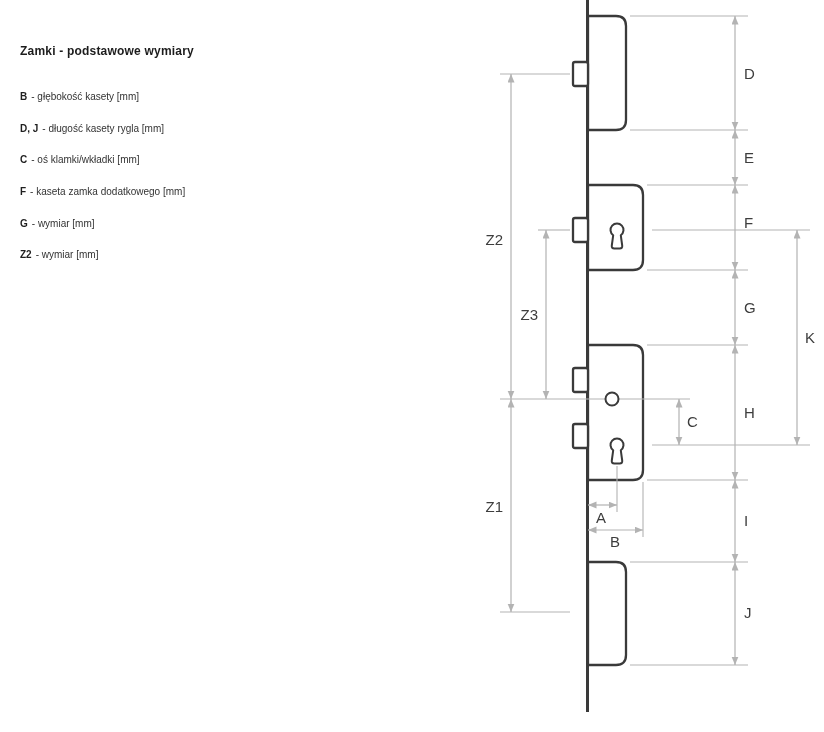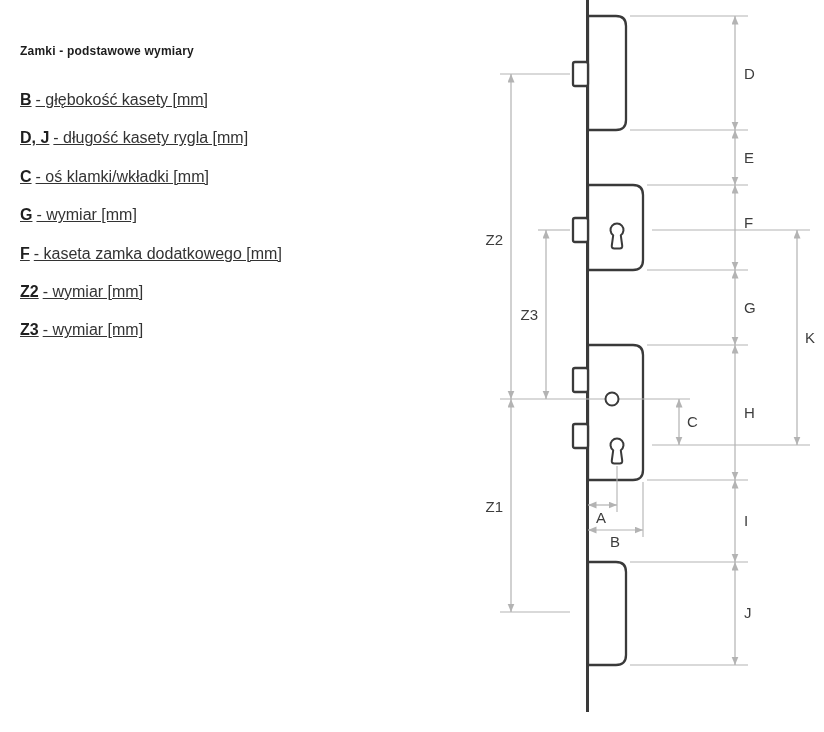--- a/index.html
+++ b/index.html
@@ -20,26 +20,25 @@
     width: 430px;
   }
   .legend .title {
     font-size: 12px;
     font-weight: 700;
     color: #1c1c1c;
     margin: 0 0 33px 0;
     letter-spacing: 0.2px;
   }
   .legend-item {
-    font-size: 16px;
+    font-size: 10px;
     line-height: 1.12;
     color: #333;
     margin-bottom: 20.5px;
     white-space: nowrap;
-    text-decoration: underline;
   }
   .legend-item .term { font-weight: 700; color: #1f1f1f; }
   .legend-item .desc { margin-left: 4px; color: #333; }
   svg.diagram {
     position: absolute;
     left: 0;
     top: 0;
     display: block;
   }
   text.dim-label {
@@ -57,30 +56,27 @@
   <div class="legend-item">
     <span class="term">B</span><span class="desc">- głębokość kasety [mm]</span>
   </div>
   <div class="legend-item">
     <span class="term">D, J</span><span class="desc">- długość kasety rygla [mm]</span>
   </div>
   <div class="legend-item">
     <span class="term">C</span><span class="desc">- oś klamki/wkładki [mm]</span>
   </div>
   <div class="legend-item">
+    <span class="term">F</span><span class="desc">- kaseta zamka dodatkowego [mm]</span>
+  </div>
+  <div class="legend-item">
     <span class="term">G</span><span class="desc">- wymiar [mm]</span>
   </div>
   <div class="legend-item">
-    <span class="term">F</span><span class="desc">- kaseta zamka dodatkowego [mm]</span>
-  </div>
-  <div class="legend-item">
     <span class="term">Z2</span><span class="desc">- wymiar [mm]</span>
-  </div>
-  <div class="legend-item">
-    <span class="term">Z3</span><span class="desc">- wymiar [mm]</span>
   </div>
 </div>
 
 <svg class="diagram" width="824" height="732" viewBox="0 0 824 732" xmlns="http://www.w3.org/2000/svg">
   <defs>
     <marker id="arr" markerUnits="userSpaceOnUse" markerWidth="10" markerHeight="8" refX="8.5" refY="3.5" orient="auto-start-reverse">
       <path d="M0,0 L8.5,3.5 L0,7 Z" fill="#b3b3b3"></path>
     </marker>
   </defs>
 

